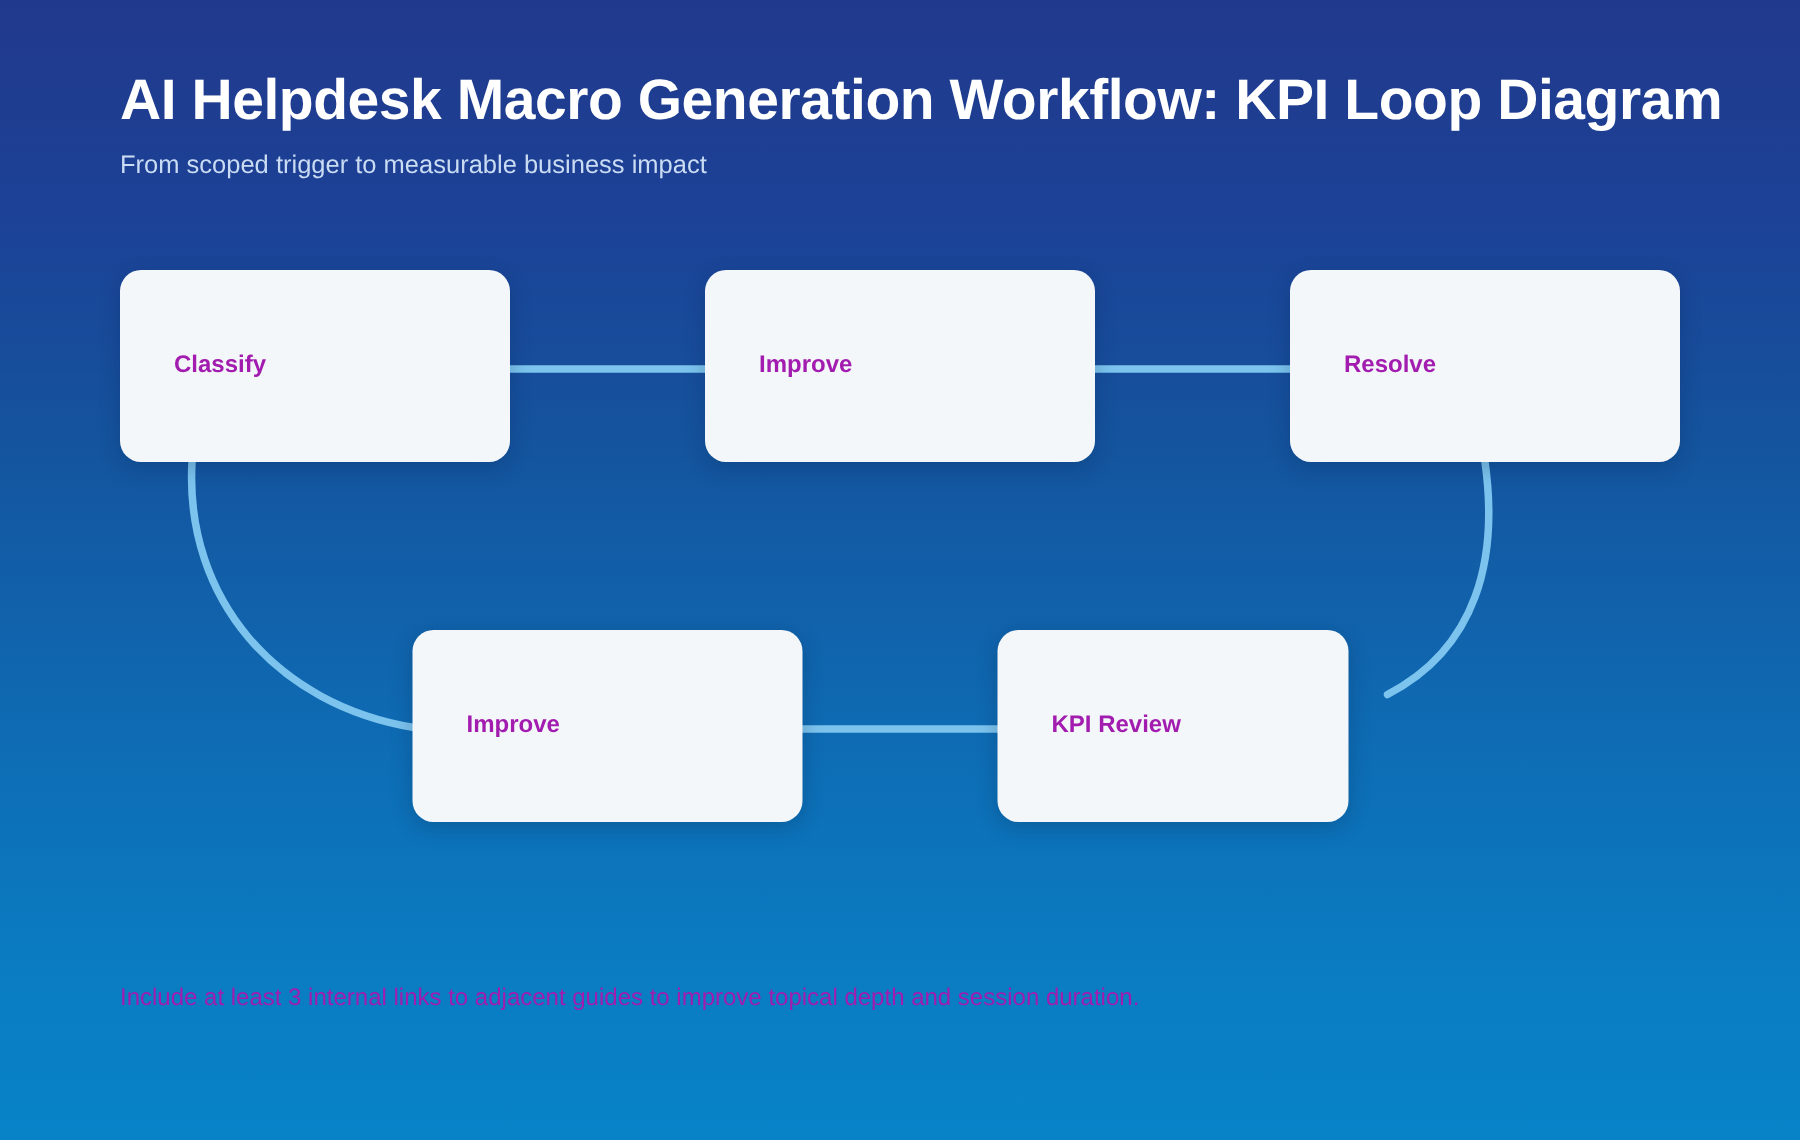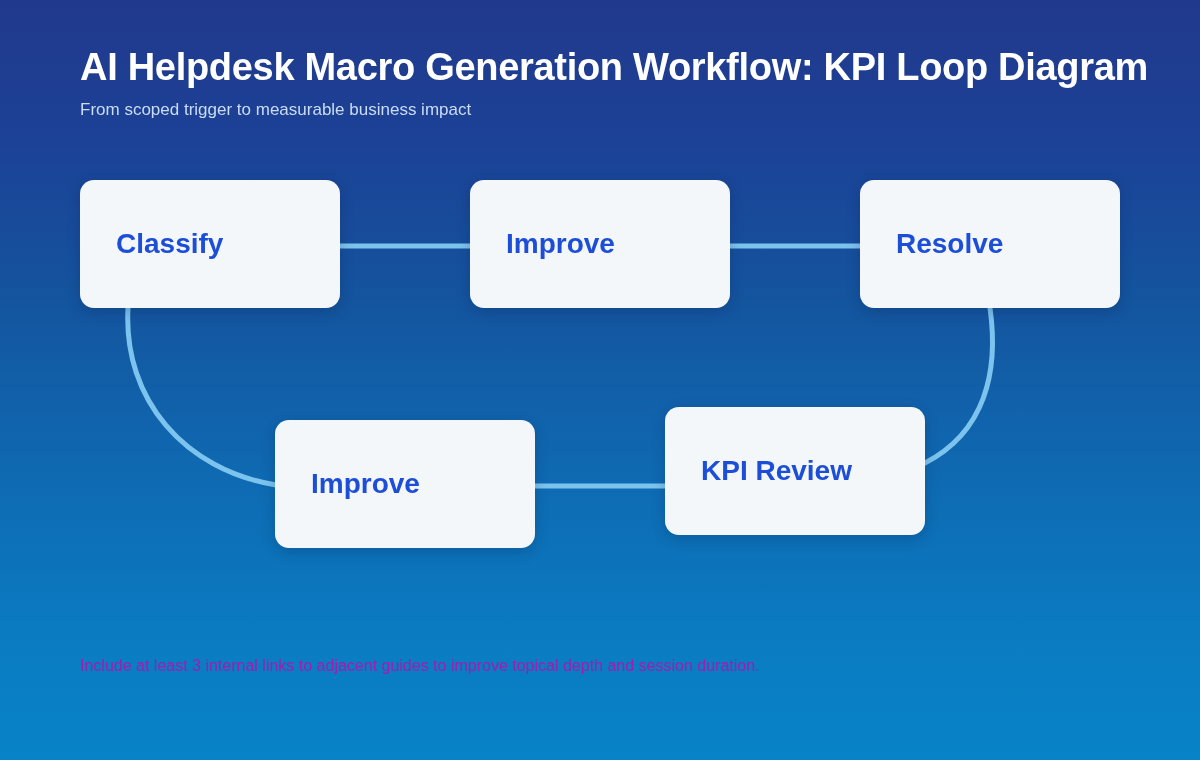--- a/index.html
+++ b/index.html
@@ -65,32 +65,32 @@
     position: absolute;
     background: #f4f7fa;
     border-radius: 14px;
     box-shadow: 0 4px 14px rgba(3, 22, 60, 0.22);
     display: flex;
     align-items: center;
     box-sizing: border-box;
     padding-left: 36px;
   }
   .node-label {
-    font-size: 28px;
+    font-size: 16px;
     font-weight: bold;
-    color: #1d4ed8;
+    color: #a21caf;
     line-height: 28px;
     white-space: nowrap;
   }
 
   .node-classify   { left: 80px;  top: 180px; width: 260px; height: 128px; }
   .node-respond    { left: 470px; top: 180px; width: 260px; height: 128px; }
   .node-resolve    { left: 860px; top: 180px; width: 260px; height: 128px; }
   .node-improve    { left: 275px; top: 420px; width: 260px; height: 128px; }
-  .node-kpi-review { left: 665px; top: 407px; width: 260px; height: 128px; }
+  .node-kpi-review { left: 665px; top: 420px; width: 234px; height: 128px; }
 
   
   .footer {
     position: absolute;
     left: 80px;
     top: 644px;
     width: 1060px;
   }
   .footer-primary {
     font-size: 19px;

